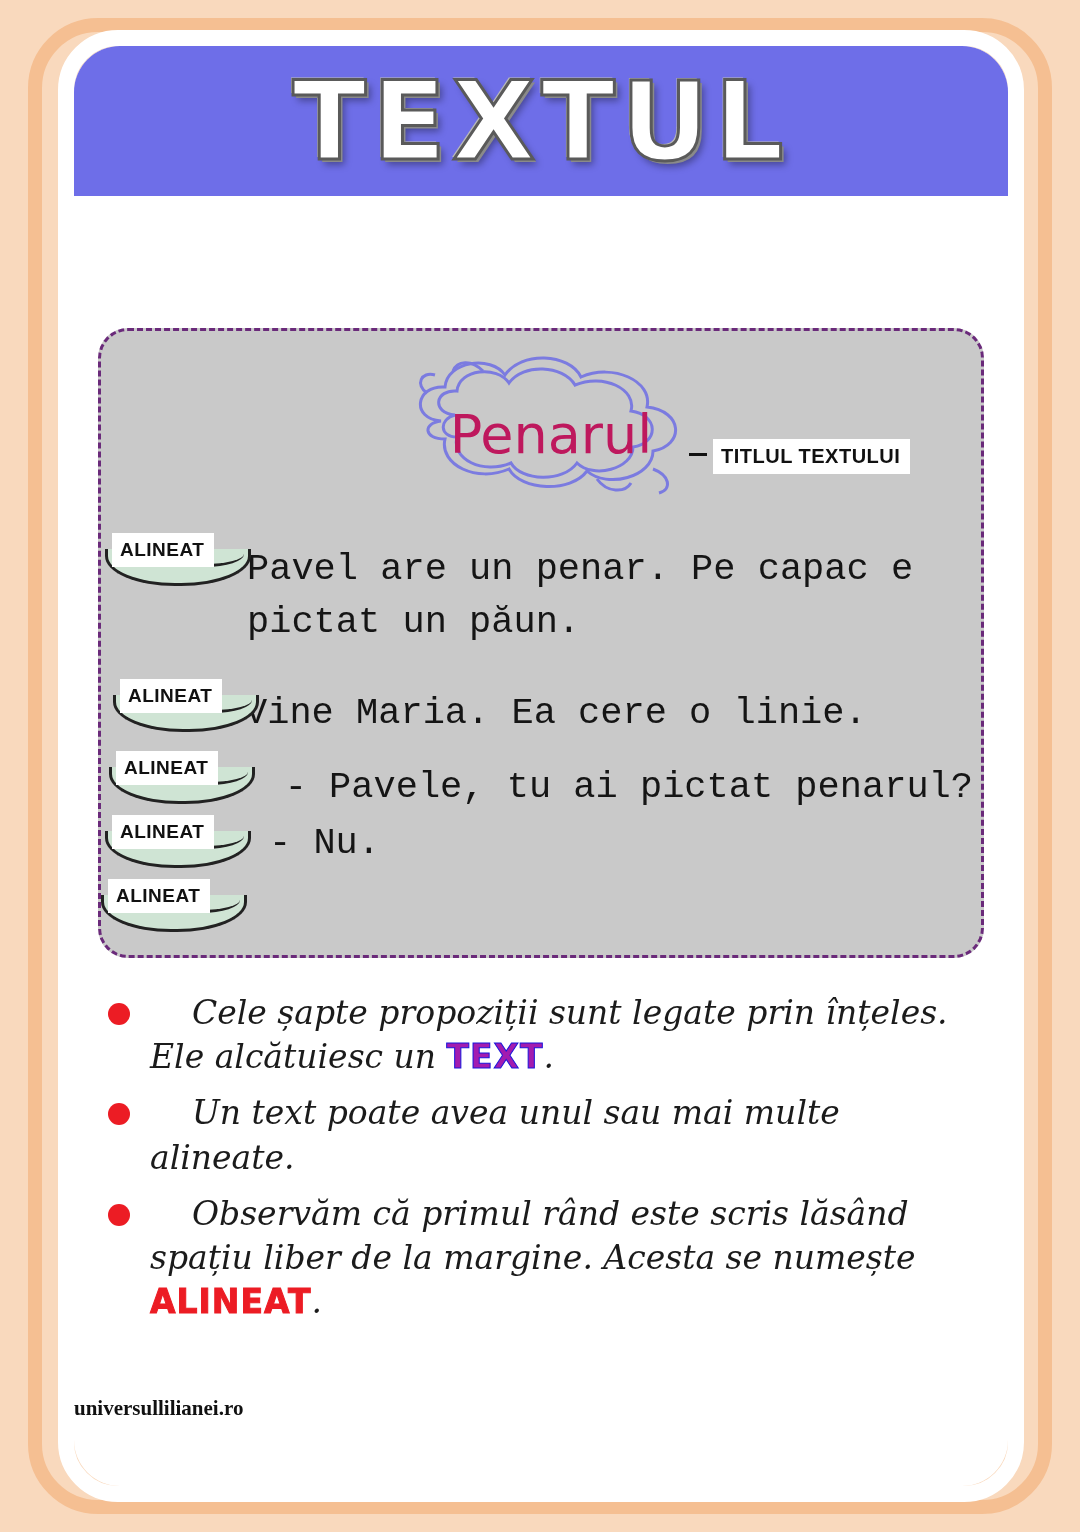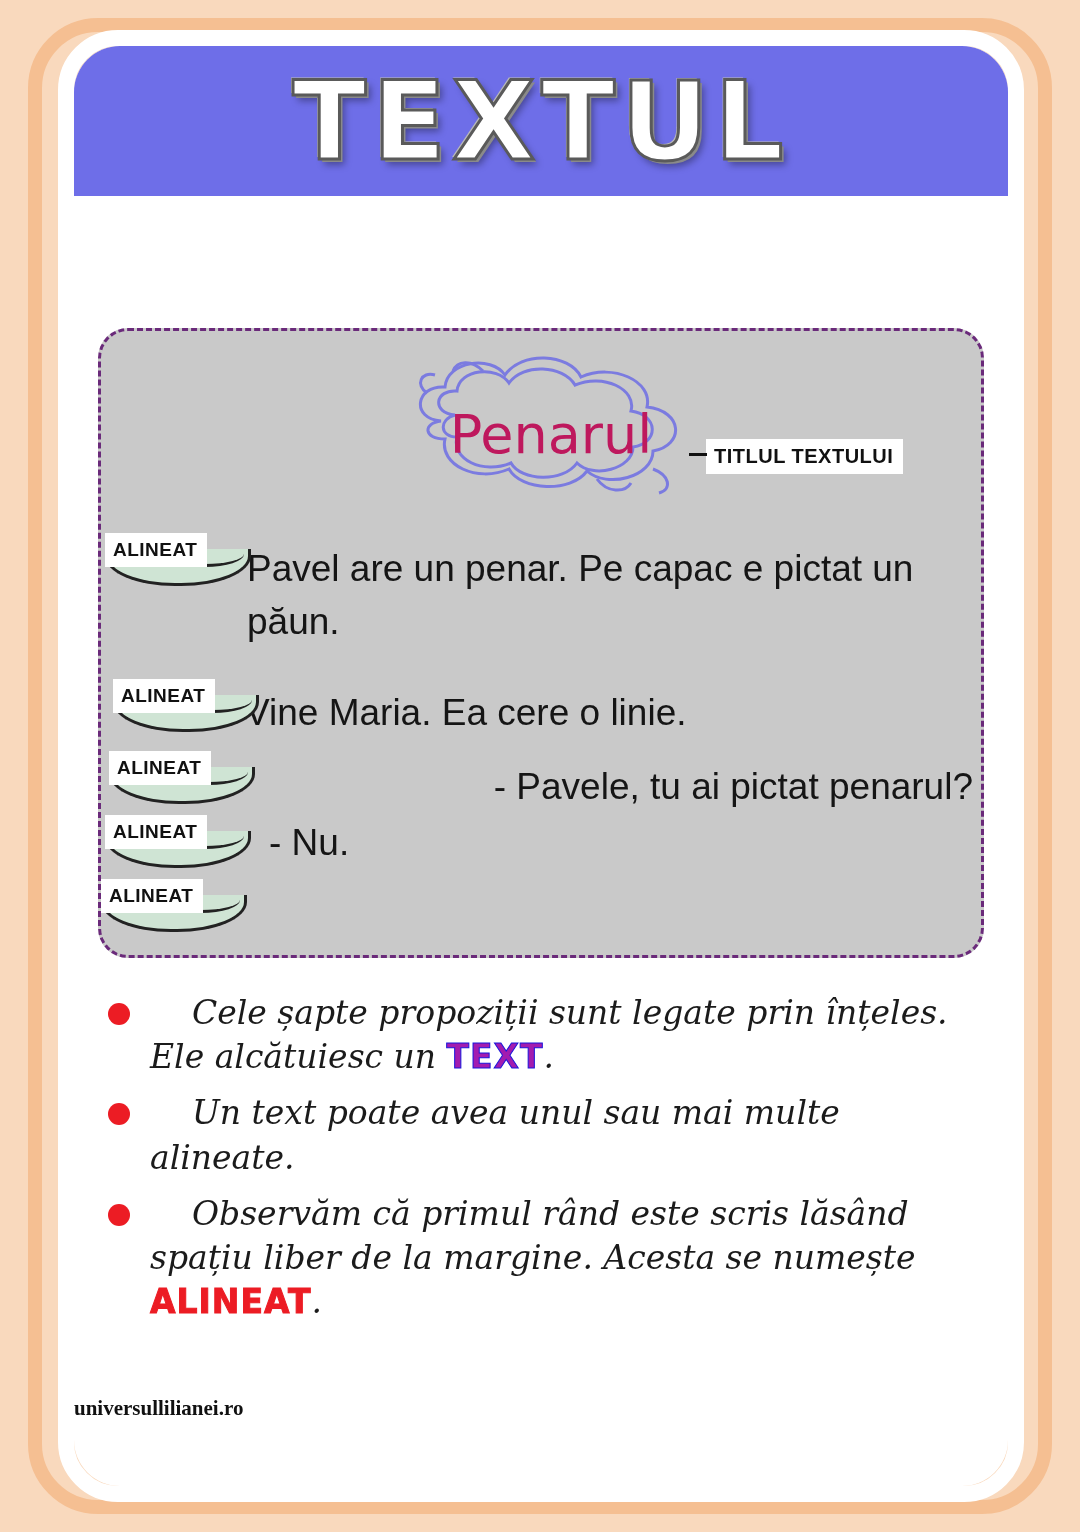--- a/index.html
+++ b/index.html
@@ -114,20 +114,21 @@
     position: absolute;
     background: #ffffff;
     color: #111111;
     font-family: "Liberation Sans", sans-serif;
     font-weight: bold;
     font-size: 19px;
     letter-spacing: 0.5px;
     padding: 6px 10px 6px 8px;
     white-space: nowrap;
     z-index: 5;
+    margin-left: 7px;
   }
   .callout-title {
     left: 605px;
     top: 108px;
     font-size: 20px;
   }
   .dash {
     position: absolute;
     left: 588px;
     top: 122px;
@@ -153,21 +154,21 @@
     position: absolute;
     left: 4px; right: 4px;
     top: 5px;
     height: 10px;
     border-bottom: 3px solid #222;
     border-radius: 0 0 60px 60px / 0 0 20px 20px;
   }
 
   .para {
     position: absolute;
-    font-family: Liberation Sans, sans-serif;
+    font-family: Liberation Mono, monospace;
     font-size: 37px;
     color: #151515;
     line-height: 1.42;
   }
 
   
   .notes {
     position: absolute;
     left: 20px;
     top: 945px;

